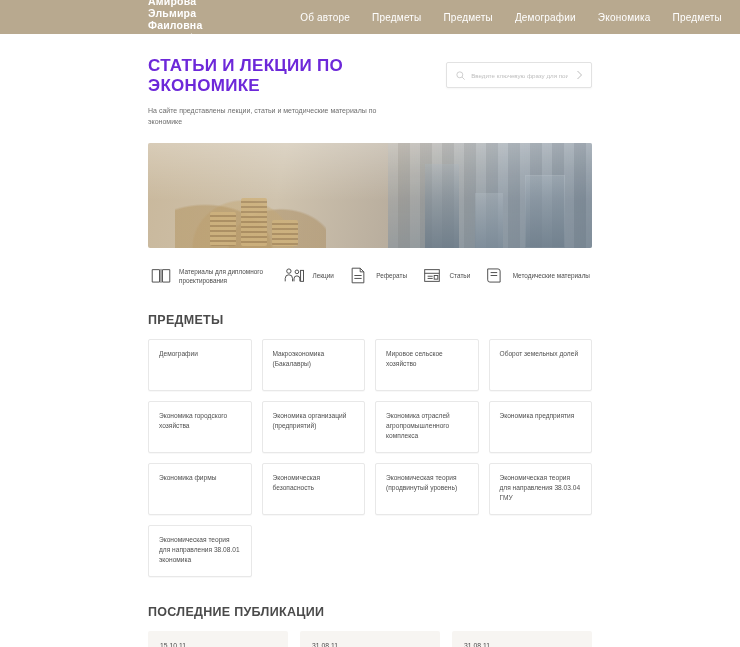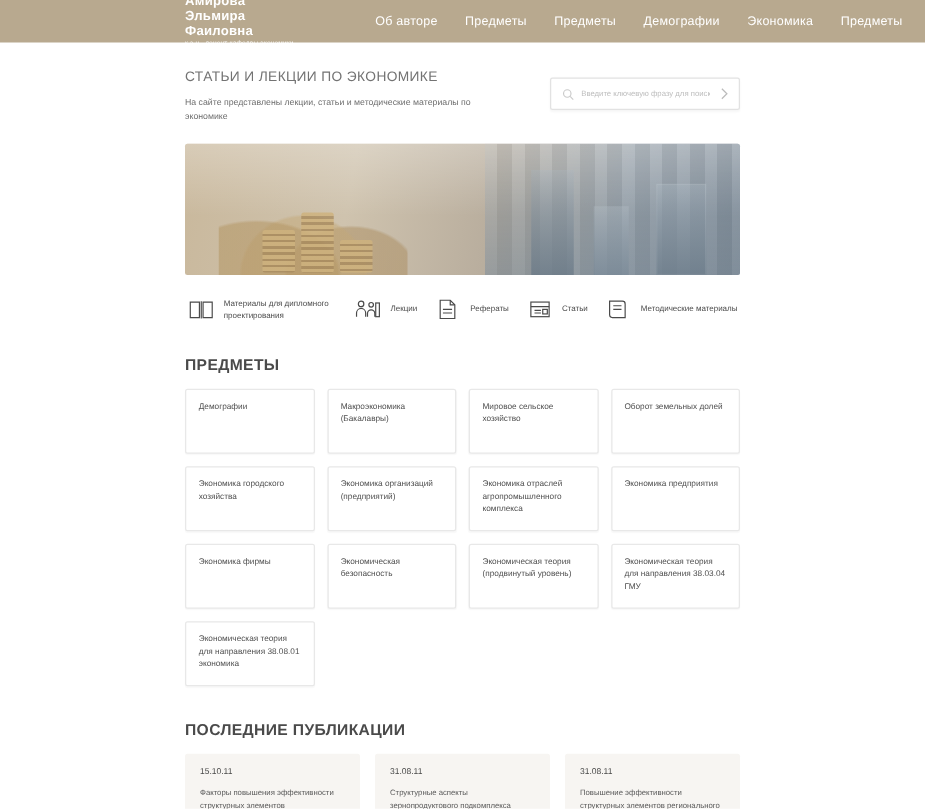--- a/index.html
+++ b/index.html
@@ -34,23 +34,23 @@
   .wrap { padding: 0 148px; }
 
   
   .title-row {
     display:flex; align-items:flex-start; justify-content:space-between;
     padding-top: 22px;
   }
   .title-block { max-width: 300px; }
   h1.page-title {
     margin: 0 0 9px 0;
-    font-size: 11px;
-    font-weight: normal;
-    color: #737373;
+    font-size: 17px;
+    font-weight: bold;
+    color: #6d28d9;
     letter-spacing: .3px;
   }
   .subtitle { font-size: 7px; line-height: 11px; color: #6e6e6e; max-width: 250px; }
 
   
   .search {
     width: 152px;
     height: 26px;
     background: #fff;
     border: 1px solid #e2e2e2;

